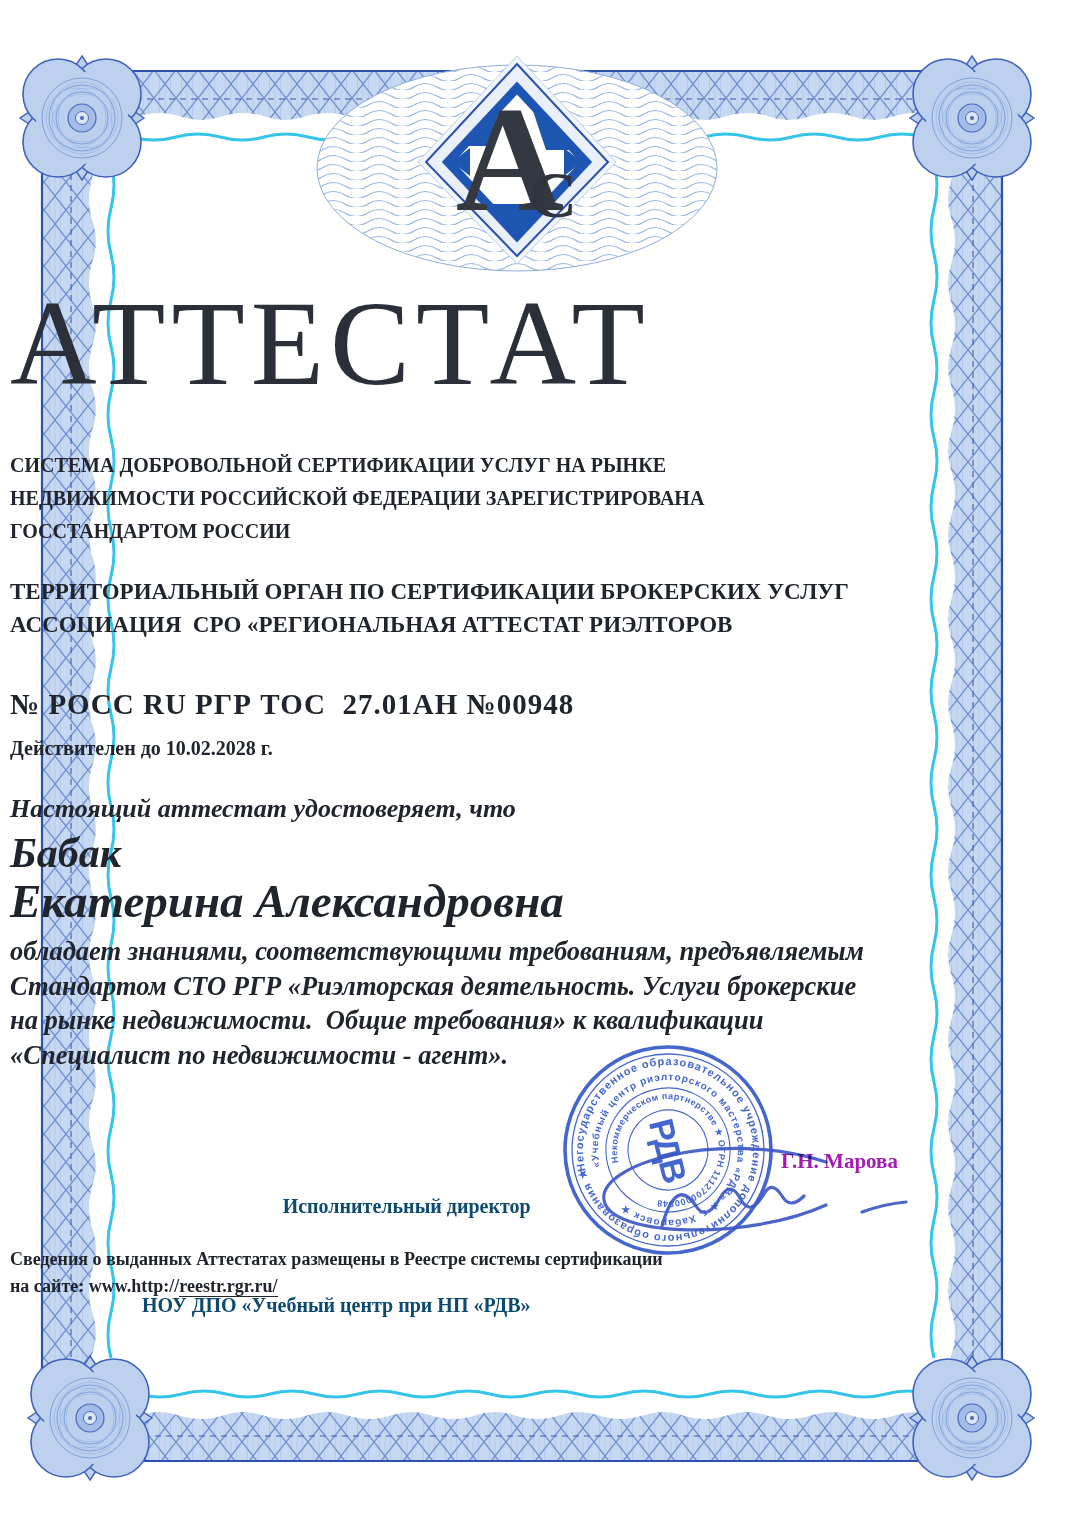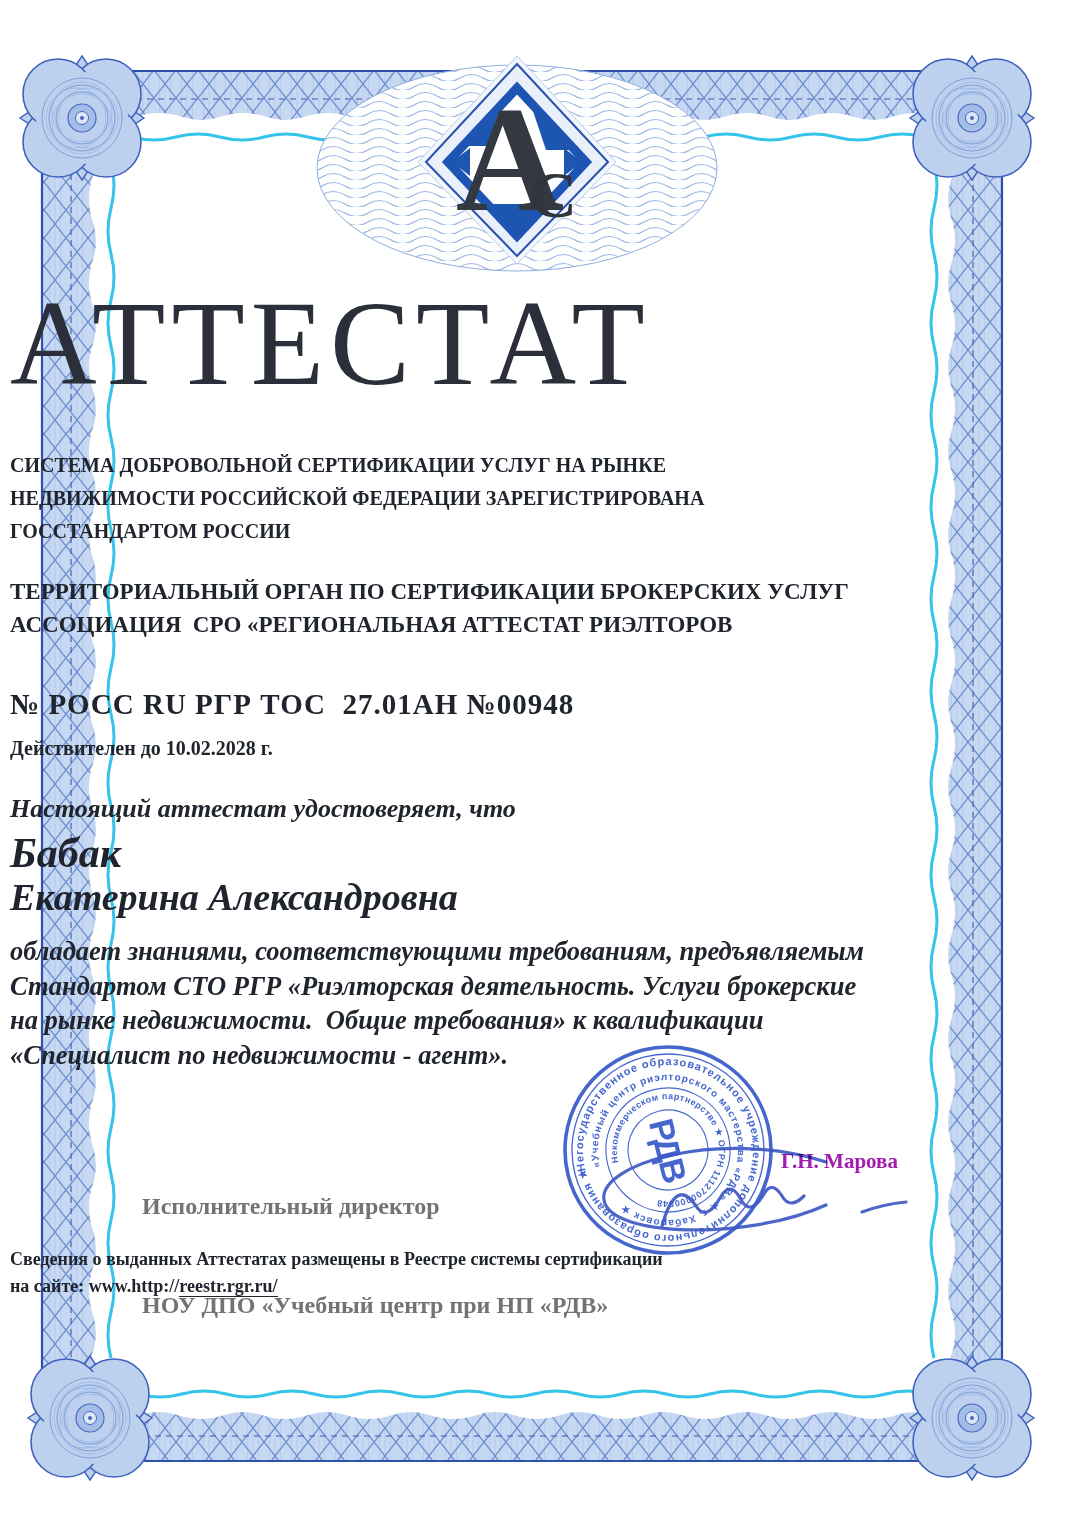--- a/index.html
+++ b/index.html
@@ -9,24 +9,24 @@
   .layer{position:absolute;left:0;top:0;}
   .t{position:absolute;left:10px;width:1060px;text-align:left;color:#20242c;
      white-space:pre;line-height:1.0;}
   .title{top:284px;font-size:120px;letter-spacing:6px;font-weight:400;color:#2a2f39;}
   .b1{top:449px;font-size:20px;font-weight:bold;line-height:33px;}
   .b2{top:573px;font-size:23px;font-weight:bold;line-height:33px;}
   .num{top:690px;font-size:29px;font-weight:bold;letter-spacing:1px;}
   .valid{top:738px;font-size:20px;font-weight:bold;}
   .intro{top:796px;font-size:26px;font-weight:bold;font-style:italic;}
   .surname{top:832px;font-size:42px;font-weight:bold;font-style:italic;}
-  .fullname{top:878px;font-size:38px;font-weight:bold;font-style:italic;}
+  .fullname{top:878px;font-size:47px;font-weight:bold;font-style:italic;}
   .body{top:934px;font-size:26.5px;font-weight:bold;font-style:italic;line-height:34.5px;}
-  .director{position:absolute;left:142px;top:1124px;font-size:24px;font-weight:bold;
-            color:#737373;line-height:33px;white-space:pre;}
+  .director{position:absolute;left:142px;top:1124px;font-size:20px;font-weight:bold;
+            color:#0c4a6e;line-height:33px;white-space:pre;text-align:right;}
   .signame{position:absolute;left:781px;top:1149px;font-size:21px;font-weight:bold;color:#a21caf;}
   .f1{top:1250px;font-size:18px;font-weight:bold;}
   .f2{top:1277px;font-size:18px;font-weight:bold;}
   .lnk{border-bottom:1.5px solid #20242c;}
   .ovl{mix-blend-mode:multiply;}
 </style>
 </head>
 <body>
 
 <div class="page">

